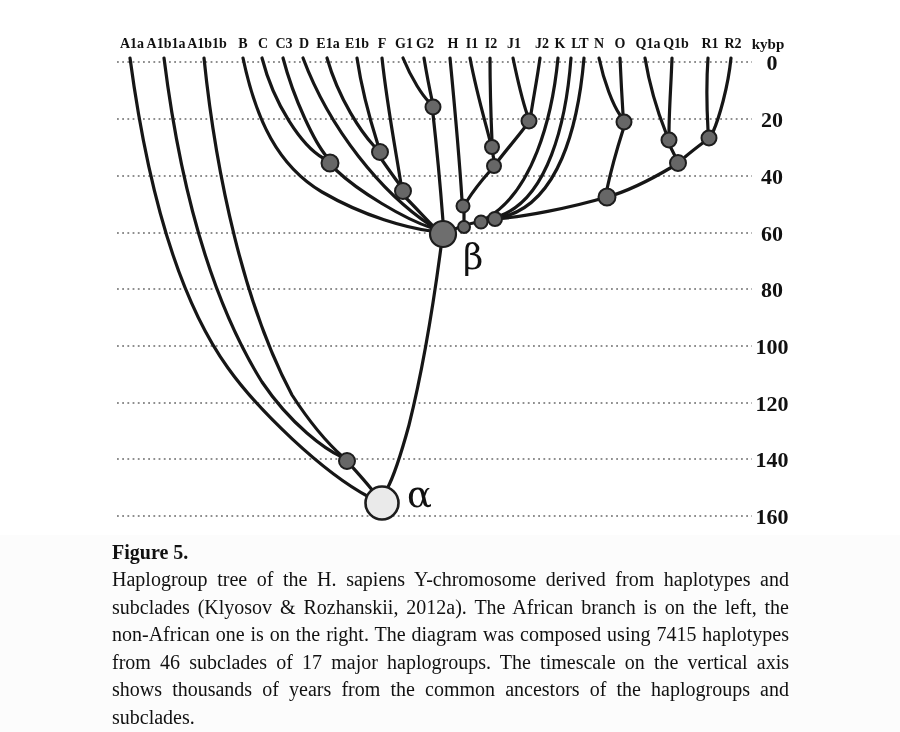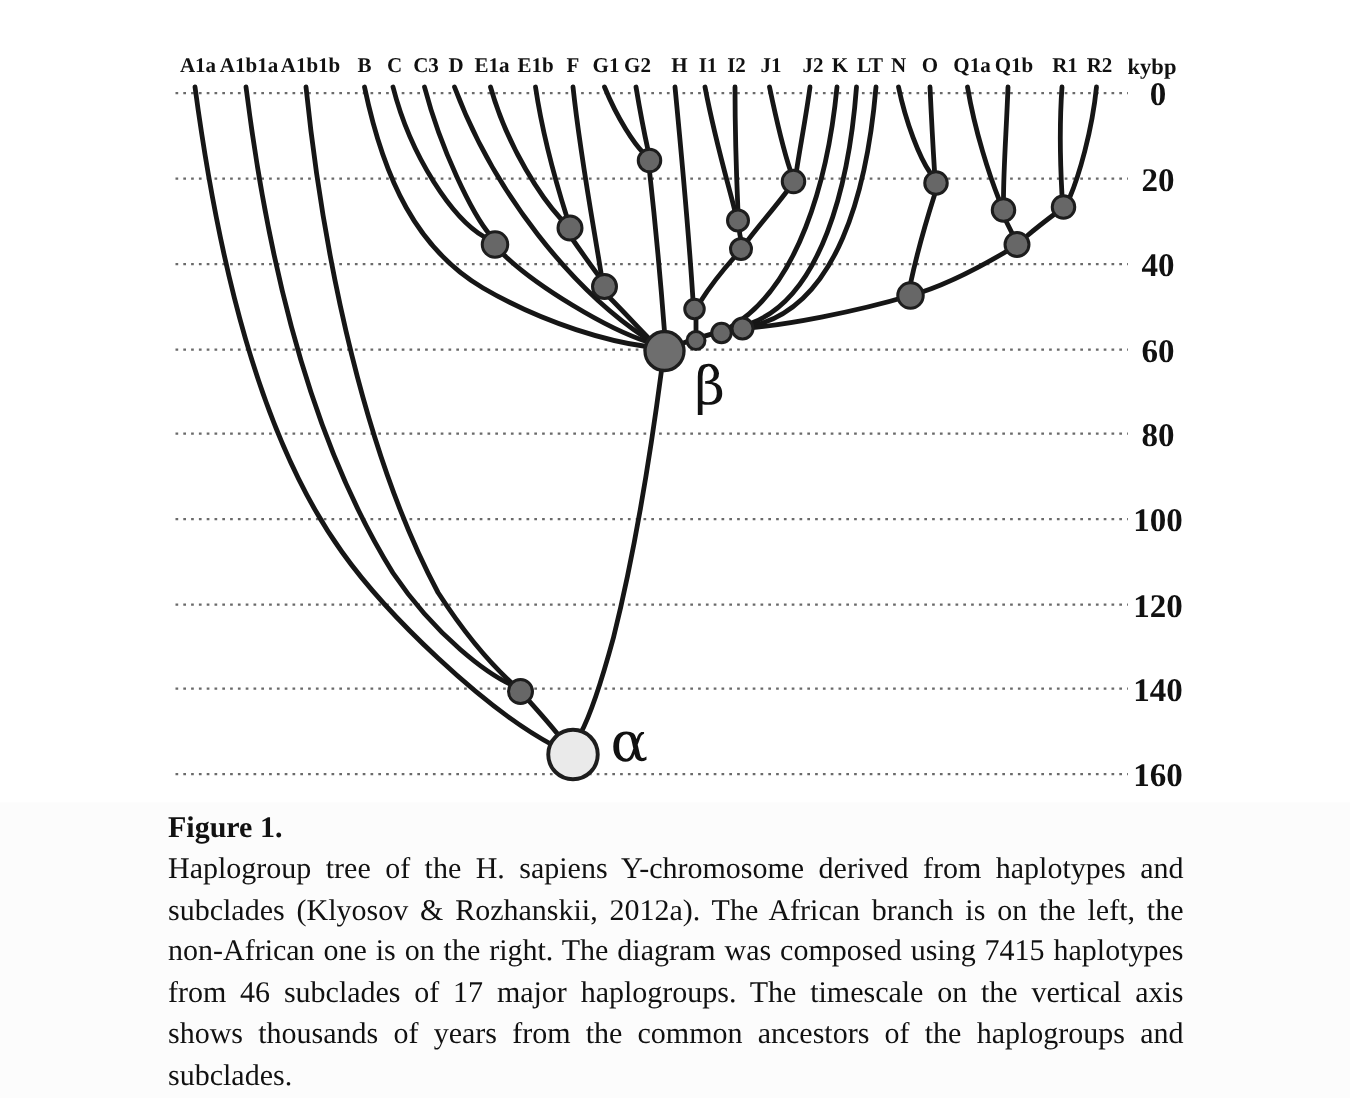--- a/index.html
+++ b/index.html
@@ -136,15 +136,15 @@
       <text x="772" y="354" text-anchor="middle" font-family="&quot;Liberation Serif&quot;, serif" font-weight="bold" font-size="22" fill="#111">100</text>
       <text x="772" y="411" text-anchor="middle" font-family="&quot;Liberation Serif&quot;, serif" font-weight="bold" font-size="22" fill="#111">120</text>
       <text x="772" y="467" text-anchor="middle" font-family="&quot;Liberation Serif&quot;, serif" font-weight="bold" font-size="22" fill="#111">140</text>
       <text x="772" y="524" text-anchor="middle" font-family="&quot;Liberation Serif&quot;, serif" font-weight="bold" font-size="22" fill="#111">160</text>
       <text x="407" y="507" font-family="&quot;DejaVu Serif&quot;, serif" font-size="37" fill="#111">α</text>
       <text x="463" y="269" font-family="&quot;DejaVu Serif&quot;, serif" font-size="35" fill="#111">β</text>
     </svg>
 </div>
 
 <div class="caption">
-  <h3>Figure 1.</h3>
+  <h3>Figure 5.</h3>
   <p>Haplogroup tree of the H. sapiens Y-chromosome derived from haplotypes and subclades (Klyosov &amp; Rozhanskii, 2012a). The African branch is on the left, the non-African one is on the right. The diagram was composed using 7415 haplotypes from 46 subclades of 17 major haplogroups. The timescale on the vertical axis shows thousands of years from the common ancestors of the haplogroups and subclades.</p>
 </div>
 
 </body></html>

